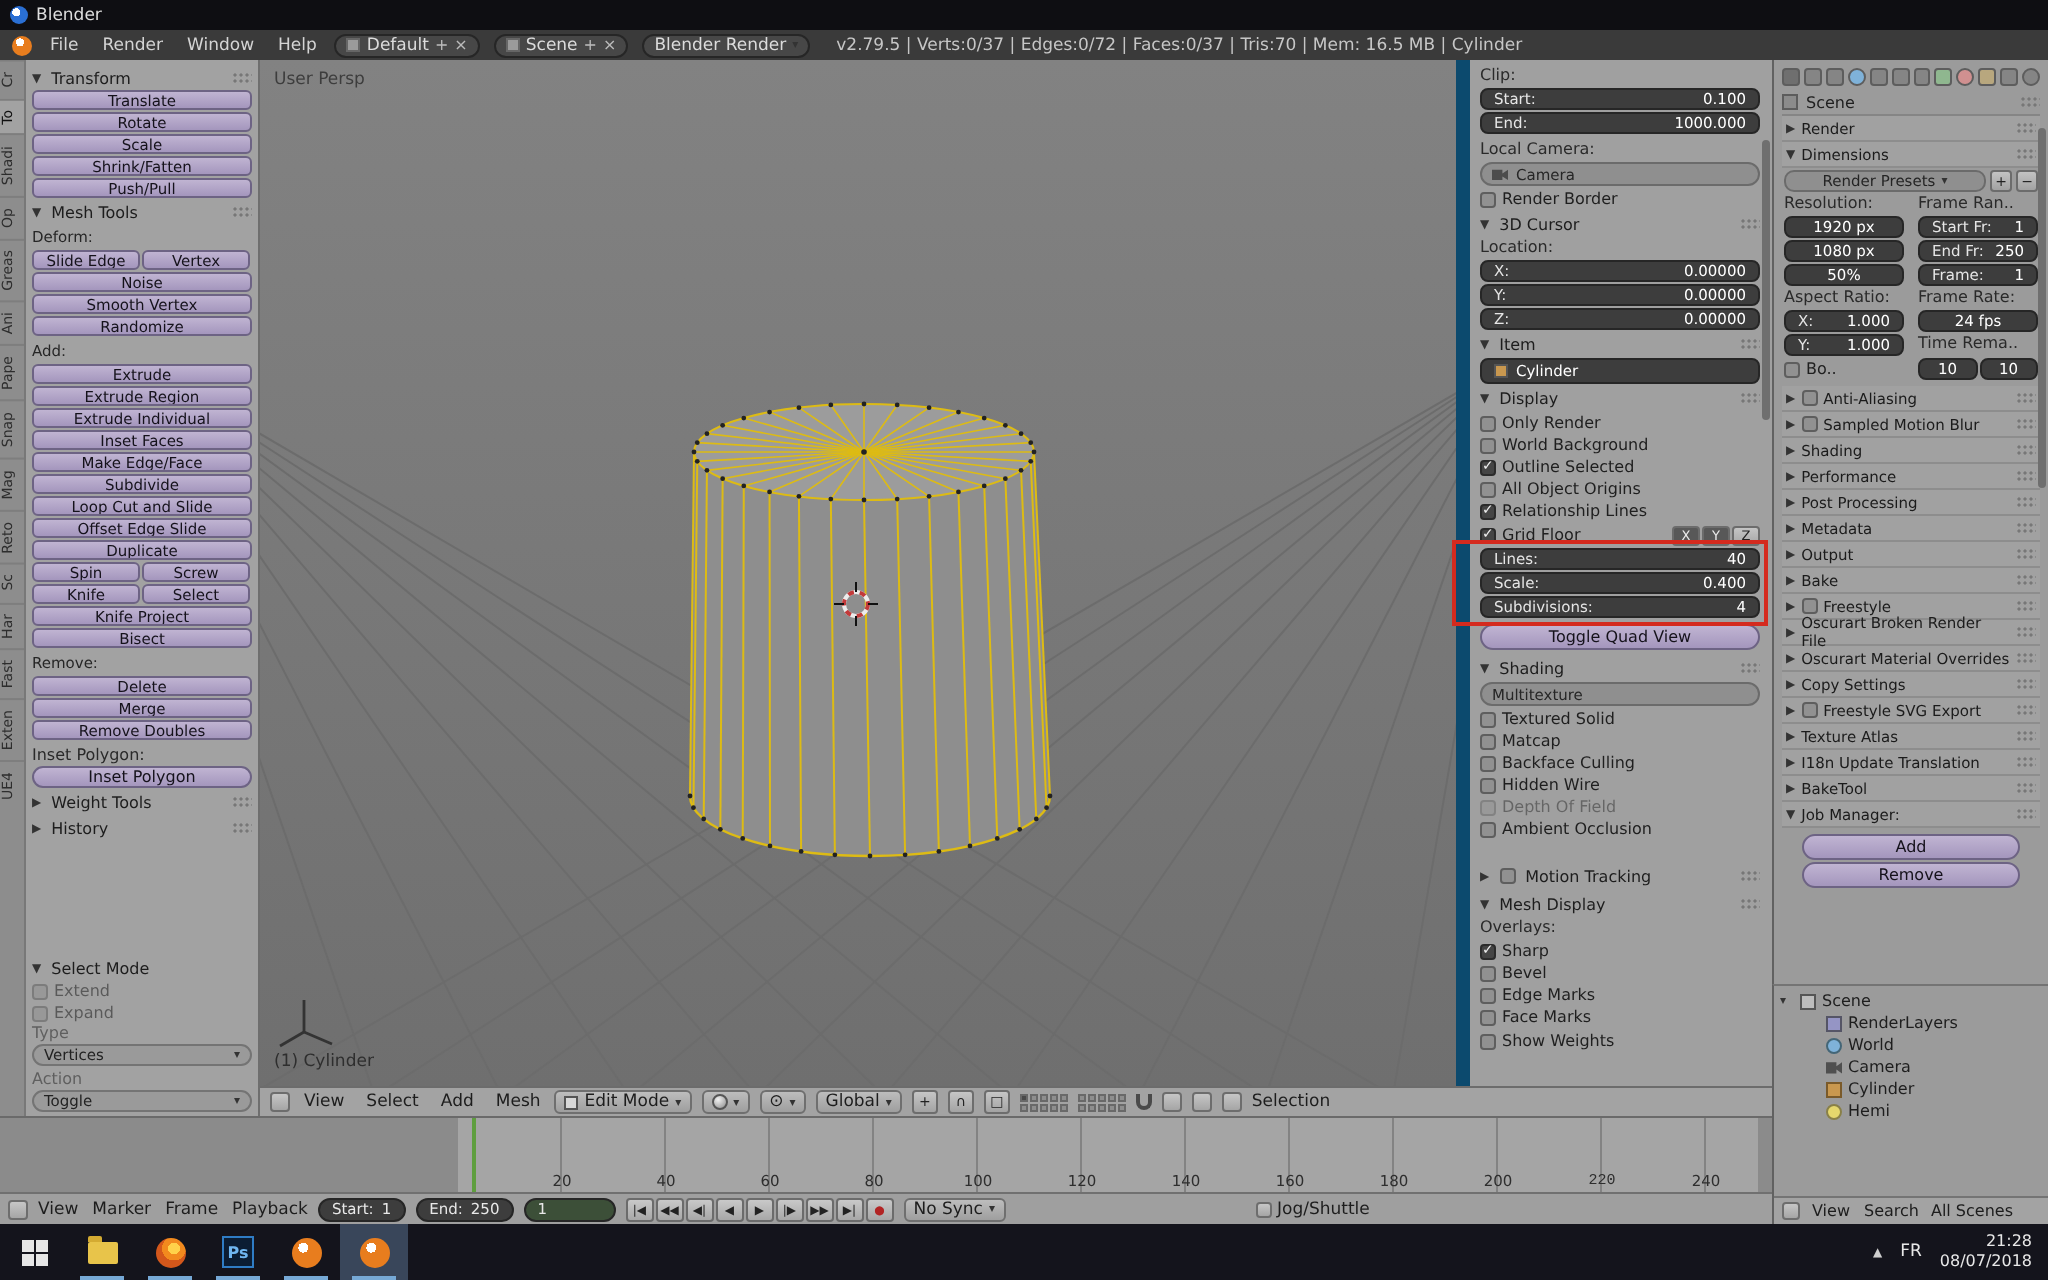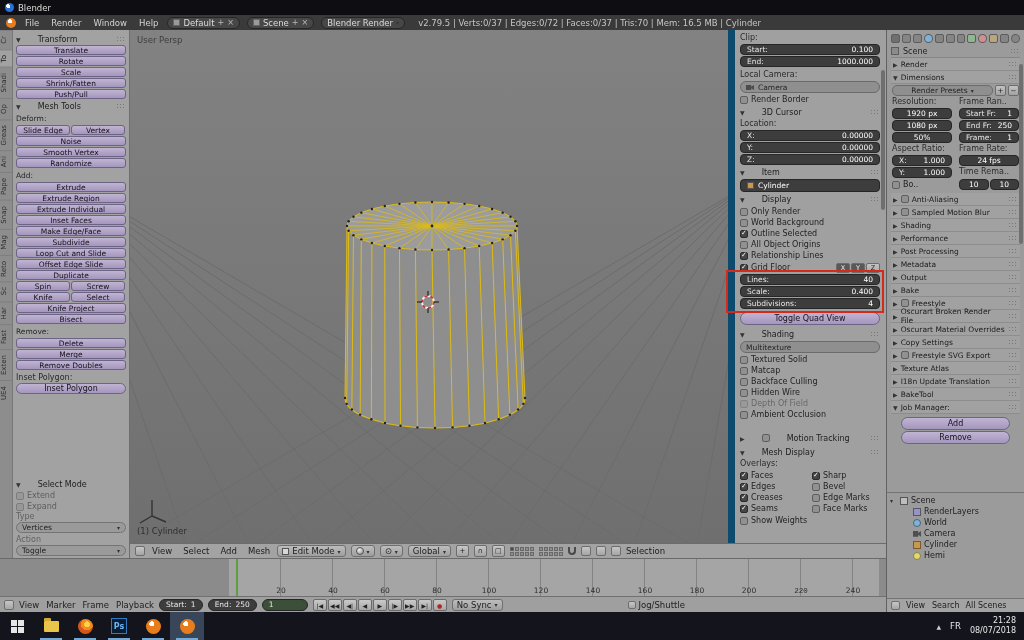--- a/index.html
+++ b/index.html
@@ -17,21 +17,21 @@
   .chip{display:flex;align-items:center;gap:3px;background:#474747;border:1px solid #262626;border-radius:7px;height:12px;padding:0 5px;color:#dcdcdc}
   .chip .mini{width:7px;height:7px;background:#9a9a9a;border:1px solid #666}
   .chip .cbtn{color:#bbb;font-size:8px}
   #stats{color:#c6c6c6;margin-left:6px;white-space:nowrap}
 
   
   #ts-tabs{left:0;top:30px;width:13px;height:528px;background:#8d8d8d;border-right:1px solid #787878;overflow:hidden}
   .ts-tab{writing-mode:vertical-rl;transform:rotate(180deg);font-size:7px;color:#2d2d2d;padding:5px 0;width:13px;text-align:center;border-bottom:1px solid #7e7e7e}
   .ts-tab.active{background:#a2a2a2;color:#111}
   #toolshelf{left:13px;top:30px;width:117px;height:528px;background:#a2a2a2;border-right:1px solid #6e6e6e;padding:2px 3px;overflow:hidden;display:flex;flex-direction:column}
-  .phead{display:flex;align-items:center;gap:17px;height:12px;color:#1d1d1d;font-size:8px;margin-top:1px}
+  .phead{display:flex;align-items:center;gap:5px;height:12px;color:#1d1d1d;font-size:8px;margin-top:1px}
   .phead .arr{font-size:6px;color:#333}
   .grip{margin-left:auto;width:10px;height:6px;background:radial-gradient(#777 0.7px,transparent 0.9px);background-size:3px 3px}
   .btncol{display:flex;flex-direction:column;gap:1px}
   .tbtn,.mesh-items .full,.mesh-items .half,.pbtn{background:linear-gradient(#c0b4d2,#a496bd);border:1px solid #6d6384;border-radius:3px;color:#15121b;text-align:center;overflow:hidden;white-space:nowrap}
   .tbtn{height:10px;line-height:9px;font-size:7.5px}
   .mesh-items{display:flex;flex-wrap:wrap;gap:1px}
   .mesh-items .label{width:100%;height:10px;color:#262626;font-size:7.5px;margin-top:2px}
   .mesh-items .full{width:100%;height:10px;line-height:9px;font-size:7.5px}
   .mesh-items .half{width:calc(50% - 1px);height:10px;line-height:9px;font-size:7.5px}
   .label-sm{color:#2a2a2a;font-size:8px;height:10px}
@@ -241,20 +241,34 @@
         <div class="half">Select</div>
         <div class="full">Knife Project</div>
         <div class="full">Bisect</div>
         <div class="label">Remove:</div>
         <div class="full">Delete</div>
         <div class="full">Merge</div>
         <div class="full">Remove Doubles</div>
       </div>
     <div class="label-sm" style="margin-top:3px">Inset Polygon:</div>
     <div class="pbtn" style="height:11px;line-height:10px">Inset Polygon</div>
+    <div>
+
+        <div class="phead">
+          <span class="arr">▶</span>
+          <span>Weight Tools</span>
+          <span class="grip"></span>
+        </div>
+
+        <div class="phead">
+          <span class="arr">▶</span>
+          <span>History</span>
+          <span class="grip"></span>
+        </div>
+      </div>
     <div class="spacer"></div>
     <div class="phead">
       <span class="arr">▼</span>
       <span>Select Mode</span>
     </div>
     <div>
 
         <div class="cbrow dim off">
           <span class="cbox"></span>
           <span>Extend</span>
@@ -655,42 +669,20 @@
       <span class="arr">▼</span>
       <span>Mesh Display</span>
       <span class="grip"></span>
     </div>
     <div class="label-sm">Overlays:</div>
     <div class="twocol">
       <div>
 
           <div class="cbrow on">
             <span class="cbox"></span>
-            <span>Faces</span>
-          </div>
-
-          <div class="cbrow on">
-            <span class="cbox"></span>
-            <span>Edges</span>
-          </div>
-
-          <div class="cbrow on">
-            <span class="cbox"></span>
-            <span>Creases</span>
-          </div>
-
-          <div class="cbrow on">
-            <span class="cbox"></span>
-            <span>Seams</span>
-          </div>
-        </div>
-      <div>
-
-          <div class="cbrow on">
-            <span class="cbox"></span>
             <span>Sharp</span>
           </div>
 
           <div class="cbrow off">
             <span class="cbox"></span>
             <span>Bevel</span>
           </div>
 
           <div class="cbrow off">
             <span class="cbox"></span>

